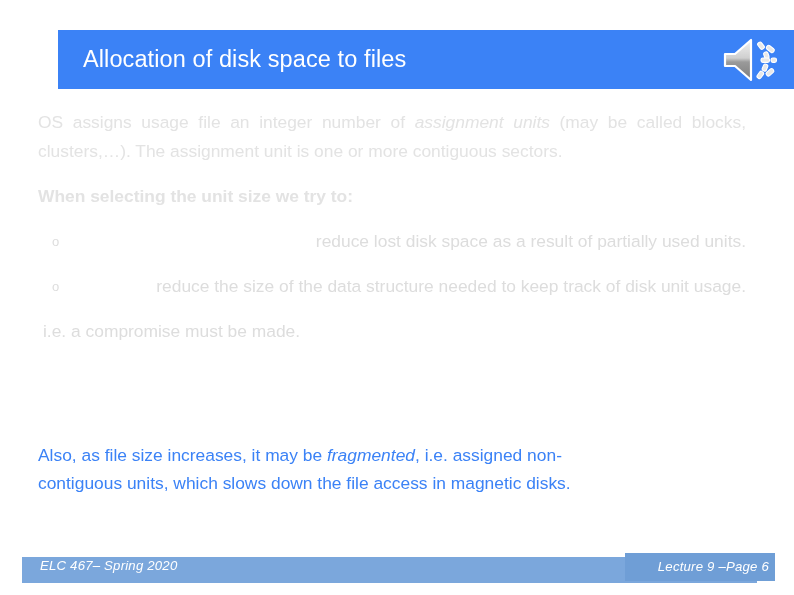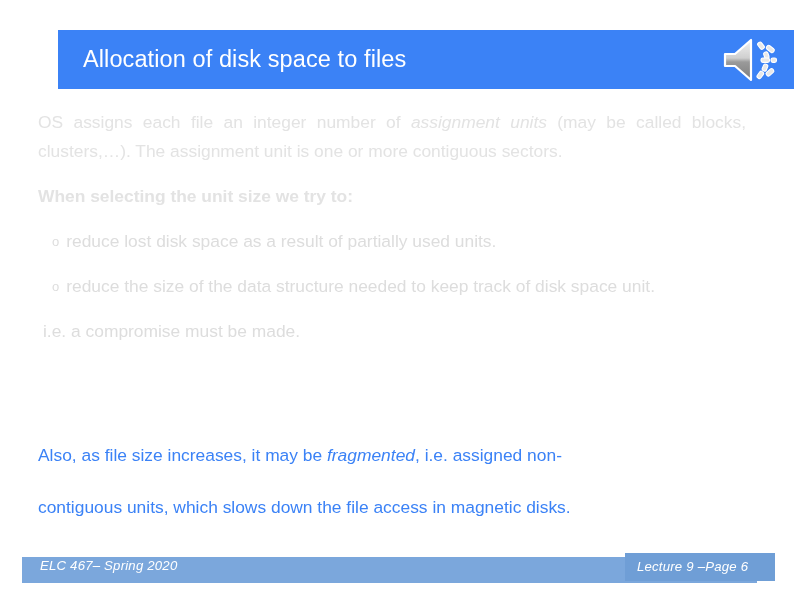--- a/index.html
+++ b/index.html
@@ -77,21 +77,21 @@
   }
   .bullet-mark {
     flex: 0 0 auto;
     font-size: 13px;
     line-height: 29px;
     padding-right: 7px;
     color: #dddddd;
   }
   .bullet-text {
     flex: 1 1 auto;
-    text-align: left;
+    text-align: right;
     text-indent: -14px;
     padding-left: 0px;
   }
 
   .para-ie {
     color: #dddddd;
     font-size: 17.4px;
     line-height: 29px;
     margin: 14px 0 7px 5px;
     text-align: left;
@@ -101,21 +101,21 @@
     position: absolute;
     left: 38px;
     top: 441px;
     width: 706px;
     color: #3b82f6;
     font-size: 17.4px;
     line-height: 28px;
     text-align: justify;
     margin: 0;
   }
-  .para-dark .lastline { display: block; text-align: left; margin-top: 24px; }
+  .para-dark .lastline { display: block; text-align: left; }
 
   em { font-style: italic; }
 
   
   .footer-left {
     position: absolute;
     left: 22px;
     top: 557px;
     width: 735px;
     height: 26px;
@@ -137,21 +137,21 @@
     top: 553px;
     width: 150px;
     height: 28px;
     background: #6f9ed6;
   }
   .footer-right-text {
     position: absolute;
     left: 637px;
     top: 559px;
     width: 132px;
-    text-align: left;
+    text-align: right;
     color: #ffffff;
     font-size: 13.2px;
     font-style: italic;
     letter-spacing: 0.2px;
     white-space: nowrap;
   }
 </style>
 </head>
 <body>
 
@@ -181,32 +181,32 @@
           <rect x="42" y="27" width="4.4" height="7" rx="1.8" transform="rotate(22 44 30)"></rect>
           <rect x="47" y="31" width="4.4" height="8.5" rx="1.8" transform="rotate(48 49 35)"></rect>
           <rect x="37" y="34" width="4.4" height="7.5" rx="1.8" transform="rotate(36 39 38)"></rect>
         </g>
       </svg>
     </div>
   </div>
 
   <div class="content">
 
-    <p class="para"><span>OS assigns each file an integer number of </span><em>assignment units</em><span> (may be called blocks, clusters,…). The assignment unit is one or more contiguous sectors.</span></p>
+    <p class="para"><span>OS assigns usage file an integer number of </span><em>assignment units</em><span> (may be called blocks, clusters,…). The assignment unit is one or more contiguous sectors.</span></p>
 
     <p class="para no-just">When selecting the unit size we try to:</p>
 
     <div class="bullet-row">
       <span class="bullet-mark">o</span>
       <span class="bullet-text" style="text-indent:0">reduce lost disk space as a result of partially used units.</span>
     </div>
 
     <div class="bullet-row">
       <span class="bullet-mark">o</span>
-      <span class="bullet-text" style="text-indent:0">reduce the size of the data structure needed to keep track of disk space unit.</span>
+      <span class="bullet-text" style="text-indent:0">reduce the size of the data structure needed to keep track of disk unit usage.</span>
     </div>
 
     <p class="para-ie">i.e. a compromise must be made.</p>
   </div>
 
   <p class="para-dark"><span>Also, as file size increases, it may be </span><em>fragmented</em><span>, i.e. assigned non-</span><span class="lastline">contiguous units, which slows down the file access in magnetic disks.</span></p>
 
   <div class="footer-left"></div>
   <div class="footer-right"></div>
   <div class="footer-left-text">ELC 467– Spring 2020</div>

